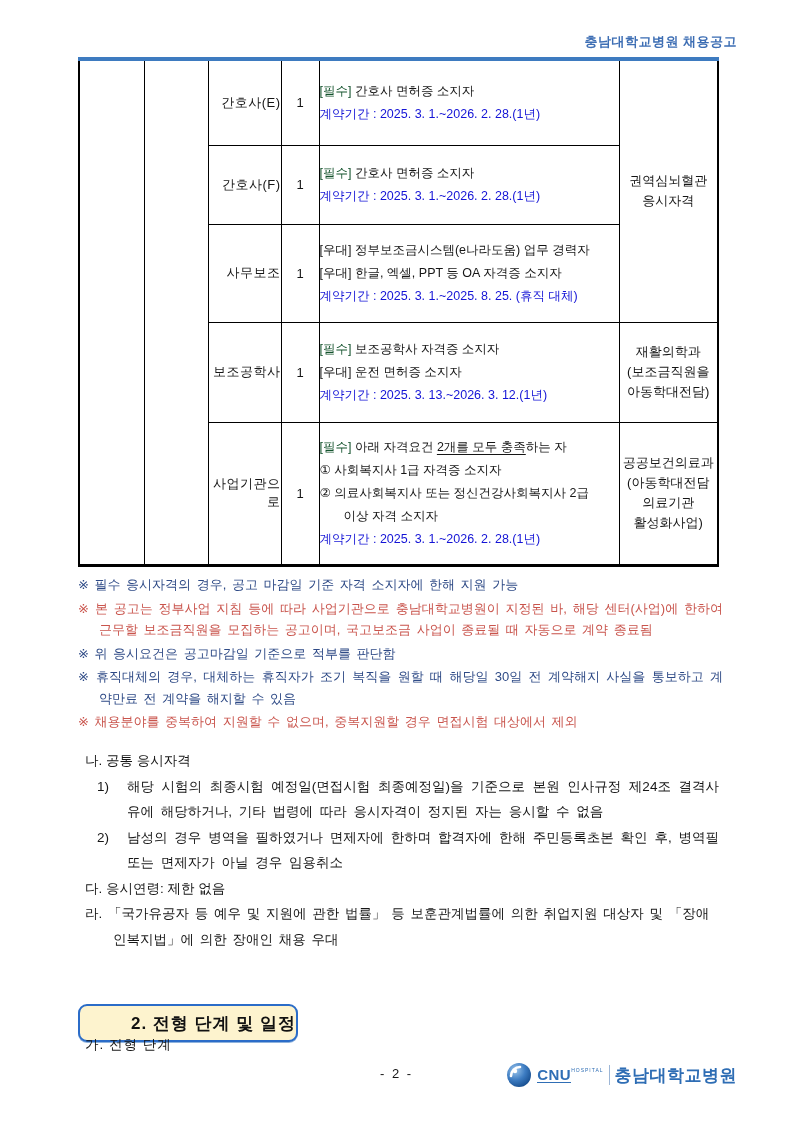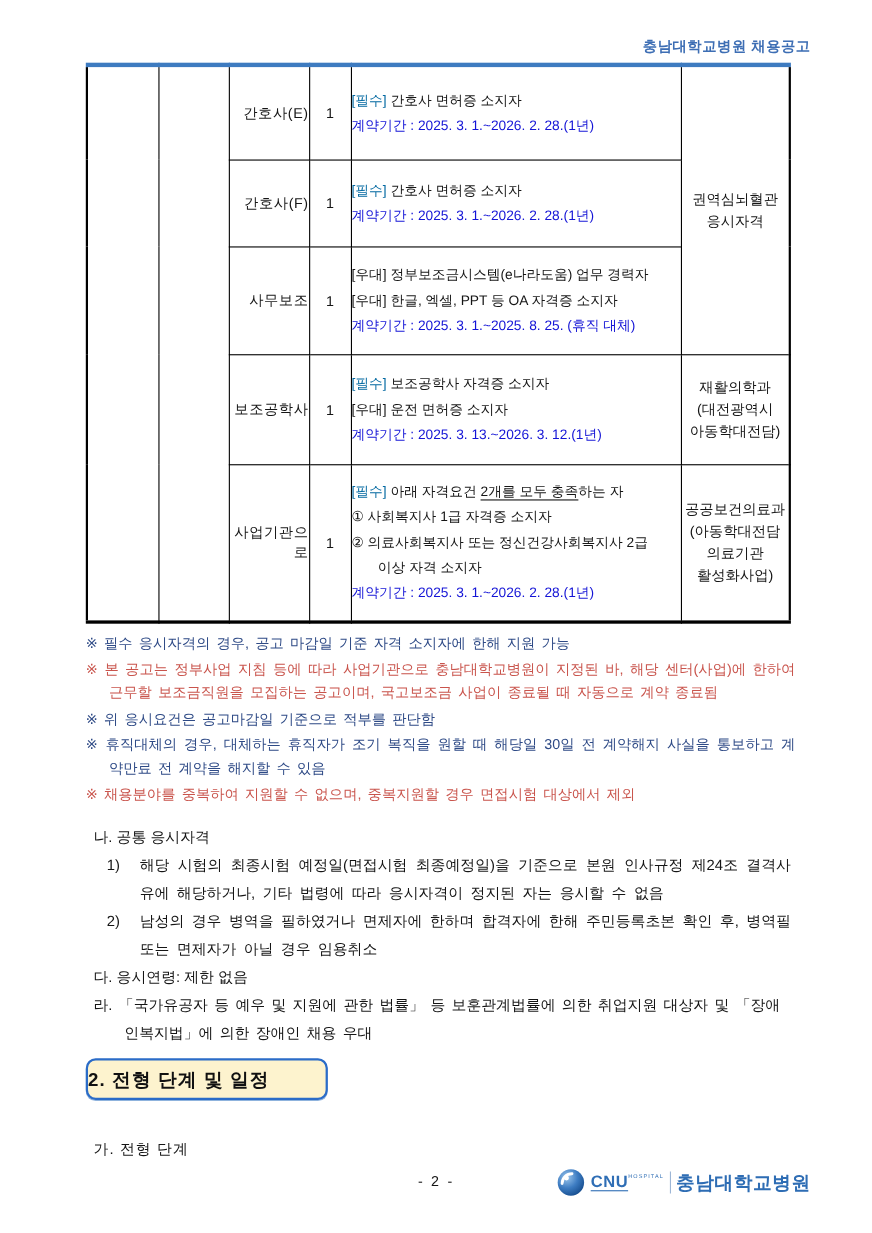--- a/index.html
+++ b/index.html
@@ -23,44 +23,44 @@
   table.main td{
     border:1px solid #000;font-size:13px;vertical-align:middle;
     padding:0;overflow:hidden;
   }
   td.c-job{text-align:right;letter-spacing:0.5px;}
   td.c-cnt{text-align:center;border-left:3px solid #000;}
   td.c-desc{border-left:3px solid #000;padding:6px 6px 6px 10px;}
   td.c-dept{border-left:2px solid #000;text-align:center;line-height:20px;font-size:13px;}
   .dline{line-height:23px;white-space:nowrap;font-size:12.5px;}
   .dline.ind{padding-left:24px;}
-  .c-red{color:#0369a1;}
+  .c-red{color:#14532d;}
   .c-k{color:#151515;}
   .c-b{color:#1414D6;}
   .u{text-decoration:underline;text-underline-offset:3px;}
   
   .notes{position:absolute;left:78px;top:574px;width:645px;}
   .note{
     font-size:13px;line-height:21.5px;margin-bottom:2px;
     padding-left:21px;text-indent:-21px;text-align:justify;word-spacing:2px;
   }
   .note-red{color:#C9544C;}
   .note-navy{color:#2E4A86;}
   
   .bodytext{position:absolute;left:85px;top:748px;width:634px;font-size:13.5px;line-height:25.5px;}
   .na-title{margin-bottom:0;}
   .num-item{display:flex;padding-left:12px;}
   .num-marker{flex:0 0 30px;}
   .num-text{flex:1;text-align:justify;word-spacing:3px;}
   .hang{padding-left:28px;text-indent:-28px;word-spacing:2px;}
   
   .sec-box{
-    position:absolute;left:78px;top:962px;width:216px;height:34px;
+    position:absolute;left:78px;top:1004px;width:216px;height:34px;
     background:#FDF3CE;border:2px solid #2B6CC8;border-radius:9px;
-    display:flex;align-items:center;justify-content:flex-start;
+    display:flex;align-items:center;justify-content:flex-end;
     font-size:17px;font-weight:bold;letter-spacing:1px;color:#111;
     box-shadow:0 1px 0 #8fb3dd;
   }
   .sec-sub{position:absolute;left:85px;top:1036px;font-size:13.5px;letter-spacing:1px;}
   
   .pagenum{position:absolute;top:1066px;left:0;width:100%;text-align:center;font-size:13px;letter-spacing:2px;}
   .logo{position:absolute;right:56px;top:1062px;display:flex;align-items:center;gap:5px;}
   .logo-cnu-wrap{display:flex;flex-direction:row;align-items:flex-start;line-height:1;}
   .cnu{font-weight:bold;font-size:15px;color:#2F6EB5;letter-spacing:0.5px;border-bottom:1px solid #2F6EB5;}
   .hosp{font-size:5px;color:#2F6EB5;letter-spacing:1px;margin-top:1px;}
@@ -116,21 +116,21 @@
     <tr style="height:100px">
       <td class="c-job">보조공학사</td>
       <td class="c-cnt">1</td>
       <td class="c-desc">
           <div class="dline"><span class="c-red">[필수]</span><span class="c-k"> 보조공학사 자격증 소지자</span></div>
           <div class="dline"><span class="c-k">[우대] 운전 면허증 소지자</span></div>
           <div class="dline"><span class="c-b">계약기간 : 2025. 3. 13.~2026. 3. 12.(1년)</span></div>
         </td>
       <td class="c-dept">
           <div>재활의학과</div>
-          <div>(대전광역시</div>
+          <div>(보조금직원을</div>
           <div>아동학대전담)</div>
         </td>
     </tr>
     <tr style="height:143px">
       <td class="c-job">사업기관으로</td>
       <td class="c-cnt">1</td>
       <td class="c-desc">
           <div class="dline"><span class="c-red">[필수]</span><span class="c-k"> 아래 자격요건 </span><span class="c-k u">2개를 모두 충족</span><span class="c-k">하는 자</span></div>
           <div class="dline"><span class="c-k">① 사회복지사 1급 자격증 소지자</span></div>
           <div class="dline"><span class="c-k">② 의료사회복지사 또는 정신건강사회복지사 2급</span></div>

